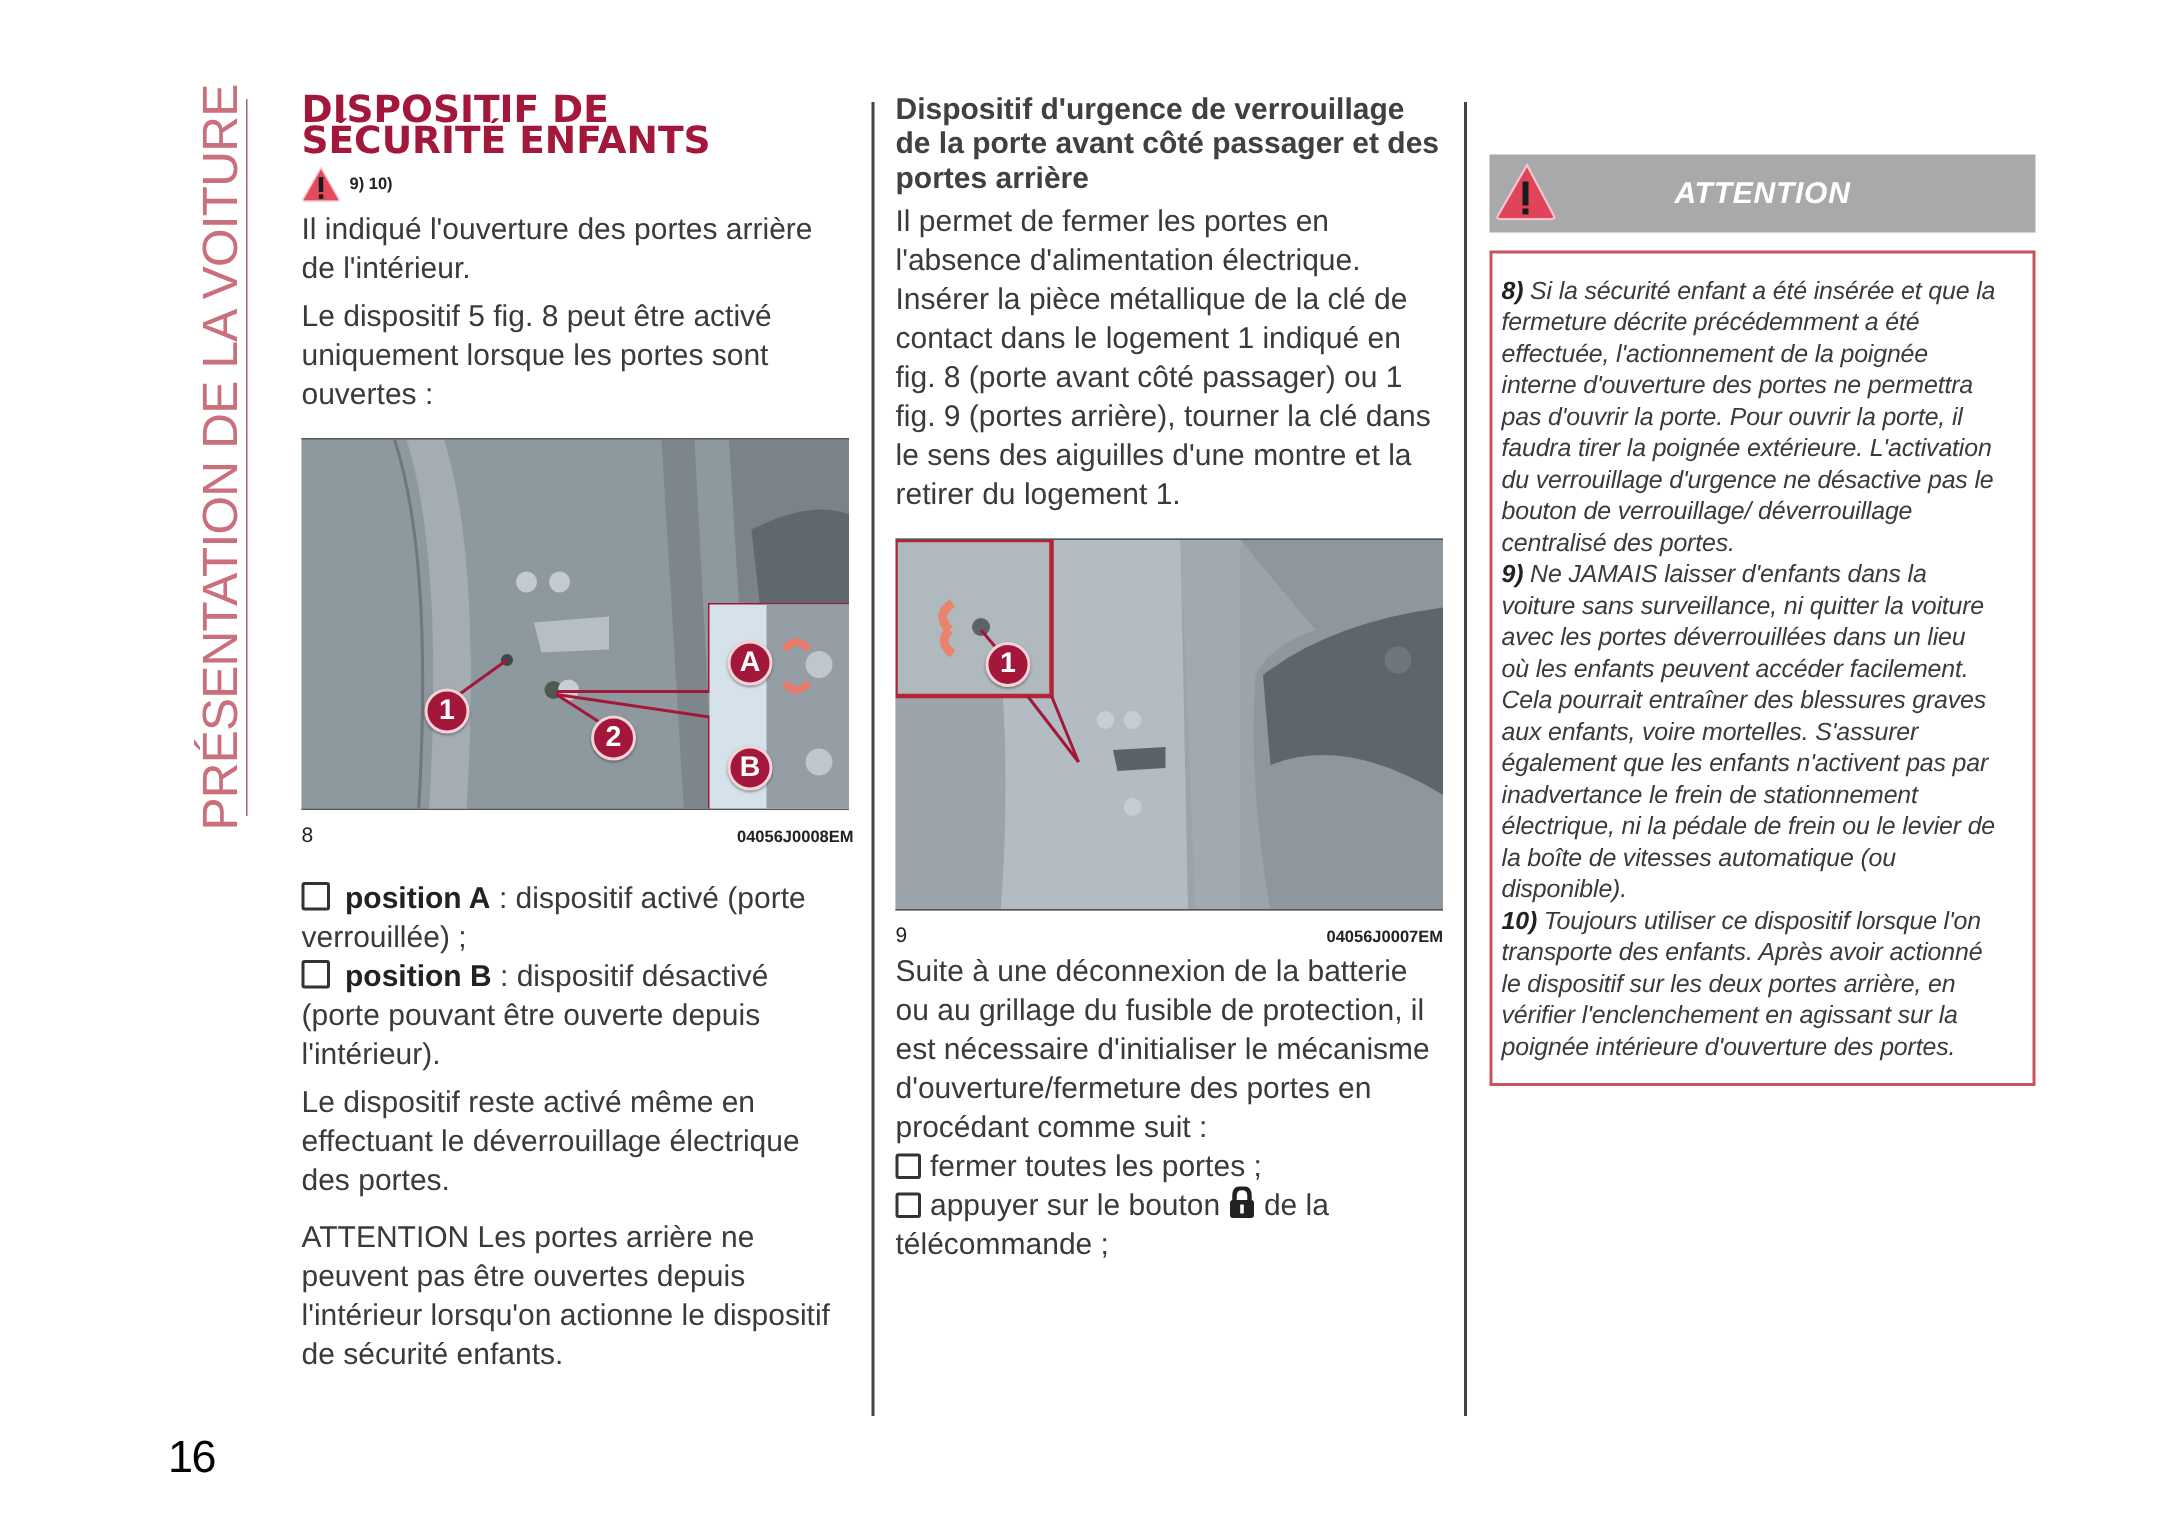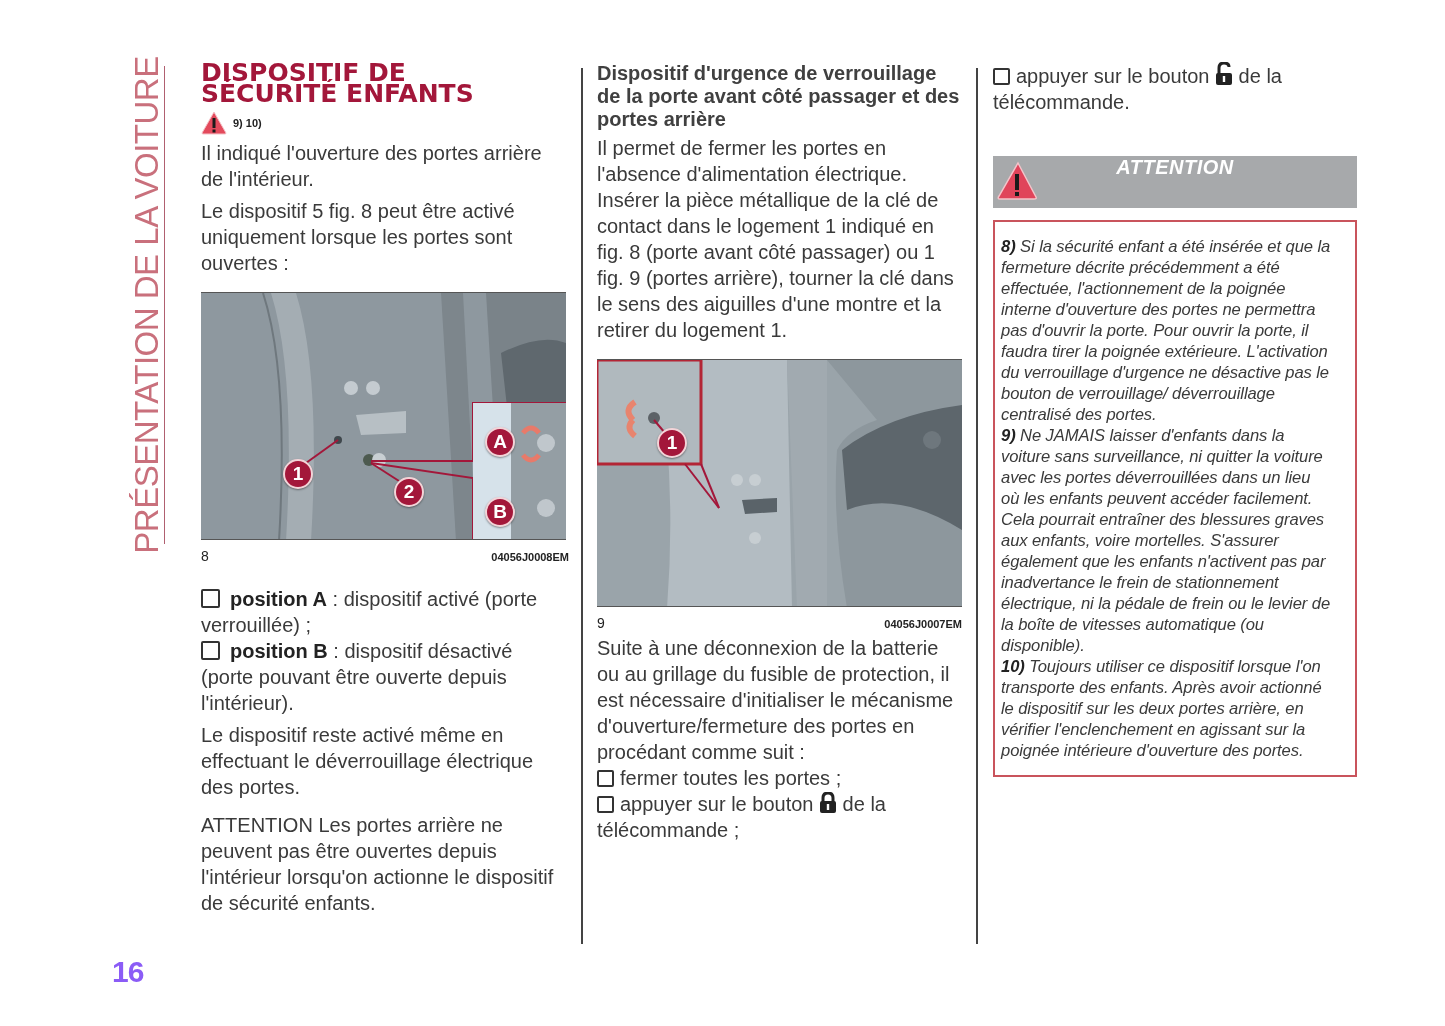--- a/index.html
+++ b/index.html
@@ -9,21 +9,21 @@
     .side-title {
       position: absolute; left: 127px; top: 66px; width: 40px; height: 478px;
       display: flex; align-items: center; justify-content: center;
     }
     .side-title span {
       display: block; transform: rotate(-90deg); white-space: nowrap;
       font-size: 33px; color: #c9707c; letter-spacing: -0.5px; font-weight: normal;
     }
     .side-rule { position: absolute; left: 164px; top: 66px; width: 1px; height: 478px; background: #b06070; }
 
-    .page-number { position: absolute; left: 112px; top: 955px; font-size: 30px; font-weight: bold; color: #8b5cf6; letter-spacing: -1px; }
+    .page-number { position: absolute; left: 112px; top: 955px; font-size: 30px; font-weight: normal; color: #000000; letter-spacing: -1px; }
 
     .col { position: absolute; top: 62px; }
     .col1 { left: 201px; width: 368px; }
     .col2 { left: 597px; width: 365px; }
     .col3 { left: 993px; width: 364px; }
 
     .vrule { position: absolute; width: 1.5px; background: #444; }
     .vrule.r1 { left: 581px; top: 68px; height: 876px; }
     .vrule.r2 { left: 976px; top: 68px; height: 876px; }
 
@@ -44,21 +44,21 @@
     .bullet.big { width: 19px; height: 19px; margin-right: 10px; }
     .b { font-weight: bold; color: #222; }
 
     .figure { position: relative; width: 365px; height: 248px; overflow: hidden; background: #8d979e; border-top: 1px solid #555; border-bottom: 1px solid #555; }
     .fig-caption { display: flex; justify-content: space-between; align-items: baseline; margin-top: 8px; }
     .fig-num { font-size: 14px; color: #222; }
     .fig-code { font-size: 11px; font-weight: bold; color: #222; }
 
     .callout { position: absolute; width: 30px; height: 30px; border-radius: 50%; background: #a3173a; border: 2px solid #f2d4d8; color: #fff; font-weight: bold; font-size: 19px; display: flex; align-items: center; justify-content: center; box-shadow: 0 1px 2px rgba(0,0,0,0.4); }
 
-    .att-header { margin-top: 41px; height: 52px; background: #a7a9ab; position: relative; display: flex; }
+    .att-header { margin-top: 41px; height: 52px; background: #a7a9ab; position: relative; display: flex; align-items: center; }
     .att-header .icon { position: absolute; left: 3px; top: 5px; width: 42px; height: 40px; }
     .att-title { width: 100%; text-align: center; padding-left: 0; font-weight: bold; font-style: italic; font-size: 20px; color: #ffffff; letter-spacing: 0.5px; }
     .att-box { margin-top: 12px; border: 2px solid #c9545c; padding: 14px 22px 14px 6px; }
     .att-p { font-style: italic; font-size: 16.6px; line-height: 21px; color: #3a3a3a; letter-spacing: -0.1px; }
     .att-p .num { font-weight: bold; font-style: italic; color: #222; }
 
     .lock { display: inline-block; vertical-align: -3px; }
   </style>
 </head>
 <body>
@@ -176,27 +176,20 @@
   <p class="p">
     <span class="bullet"></span><span>appuyer sur le bouton </span><svg class="lock" width="18" height="22" viewBox="0 0 18 22">
       <path d="M4 10 V6 Q4 1 9 1 Q14 1 14 6 V10" stroke="#222" stroke-width="3" fill="none"></path>
       <rect x="1" y="9" width="16" height="12" rx="2" fill="#222"></rect>
       <rect x="7.8" y="12" width="2.4" height="6" fill="#fff"></rect>
     </svg><span> de la télécommande ;</span>
   </p>
 </div>
 
 <div class="col col3">
-  <p class="p">
-    <span class="bullet"></span><span>appuyer sur le bouton </span><svg class="lock" width="18" height="24" viewBox="0 0 18 24">
-      <path d="M4 12 V6 Q4 1 9 1 Q14 1 14 5" stroke="#222" stroke-width="3" fill="none"></path>
-      <rect x="1" y="11" width="16" height="12" rx="2" fill="#222"></rect>
-      <rect x="7.8" y="14" width="2.4" height="6" fill="#fff"></rect>
-    </svg><span> de la télécommande.</span>
-  </p>
 
   <div class="att-header">
     <svg class="icon" viewBox="0 0 42 40">
       <path d="M22 2 L40 36 Q41 38 38 38 L4 38 Q1 38 3 35 Z" fill="#e0445a" stroke="#f3c4ca" stroke-width="1.5"></path>
       <rect x="19" y="13" width="4" height="16" fill="#1a1a1a"></rect>
       <rect x="19" y="31" width="4" height="4" fill="#1a1a1a"></rect>
     </svg>
     <div class="att-title">ATTENTION</div>
   </div>
 

